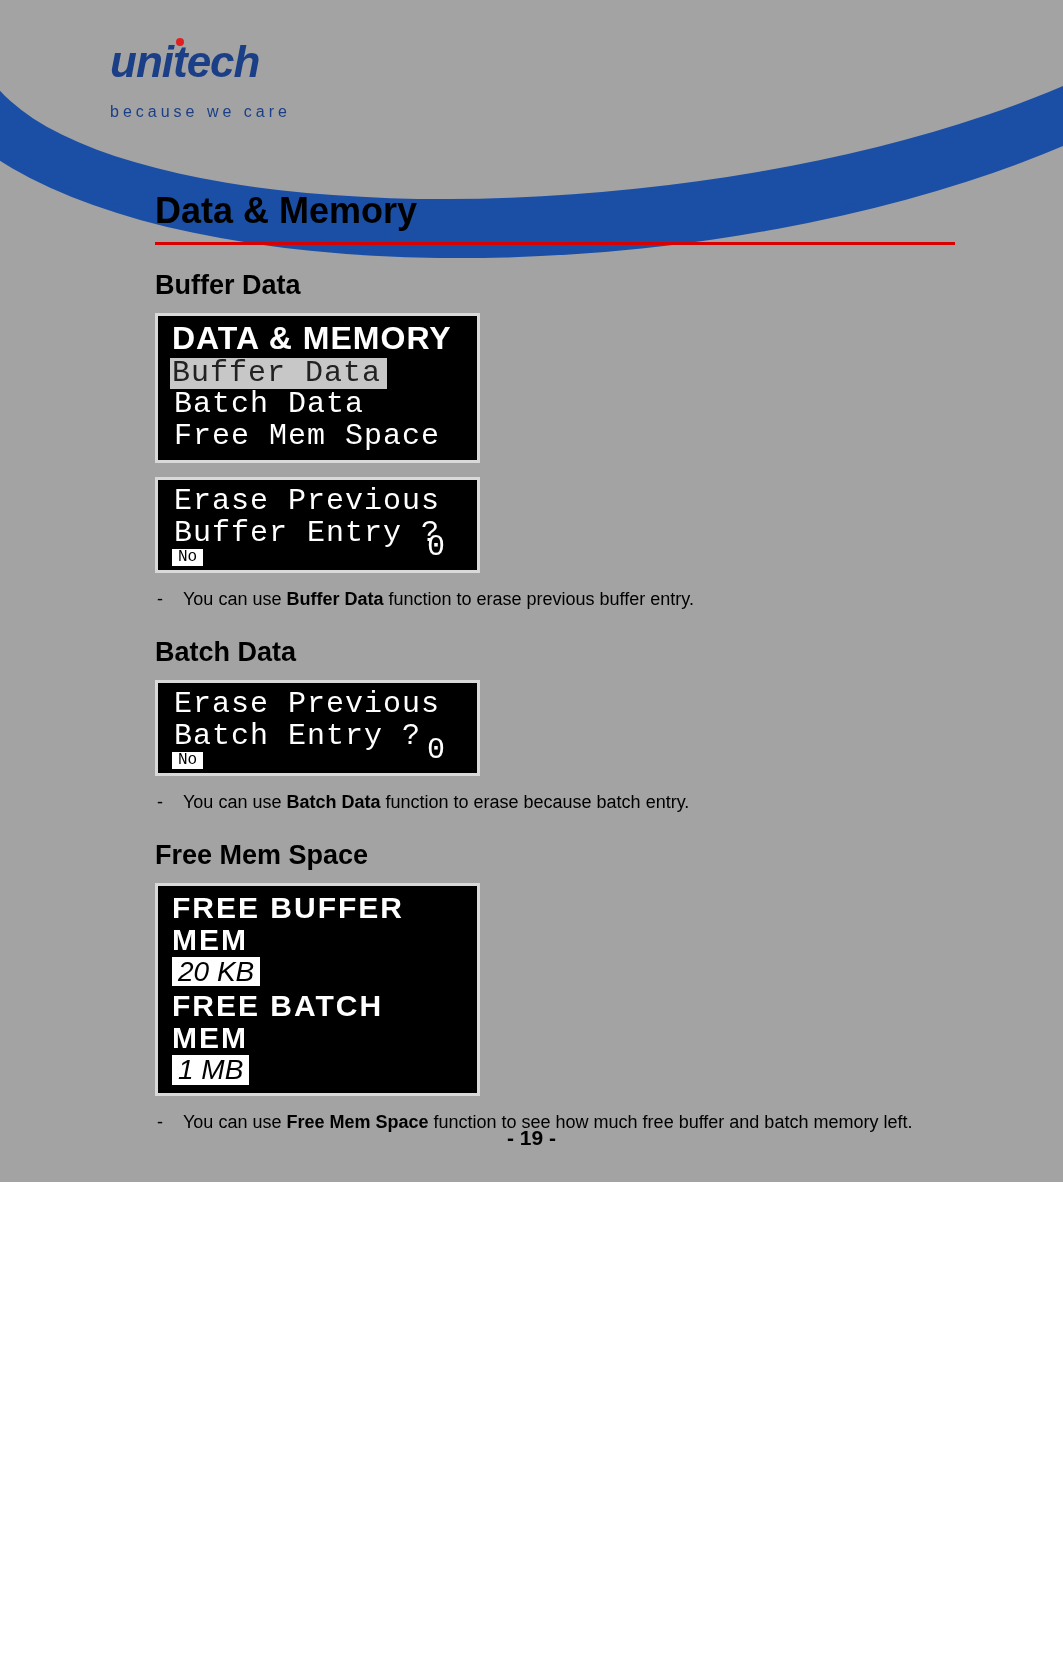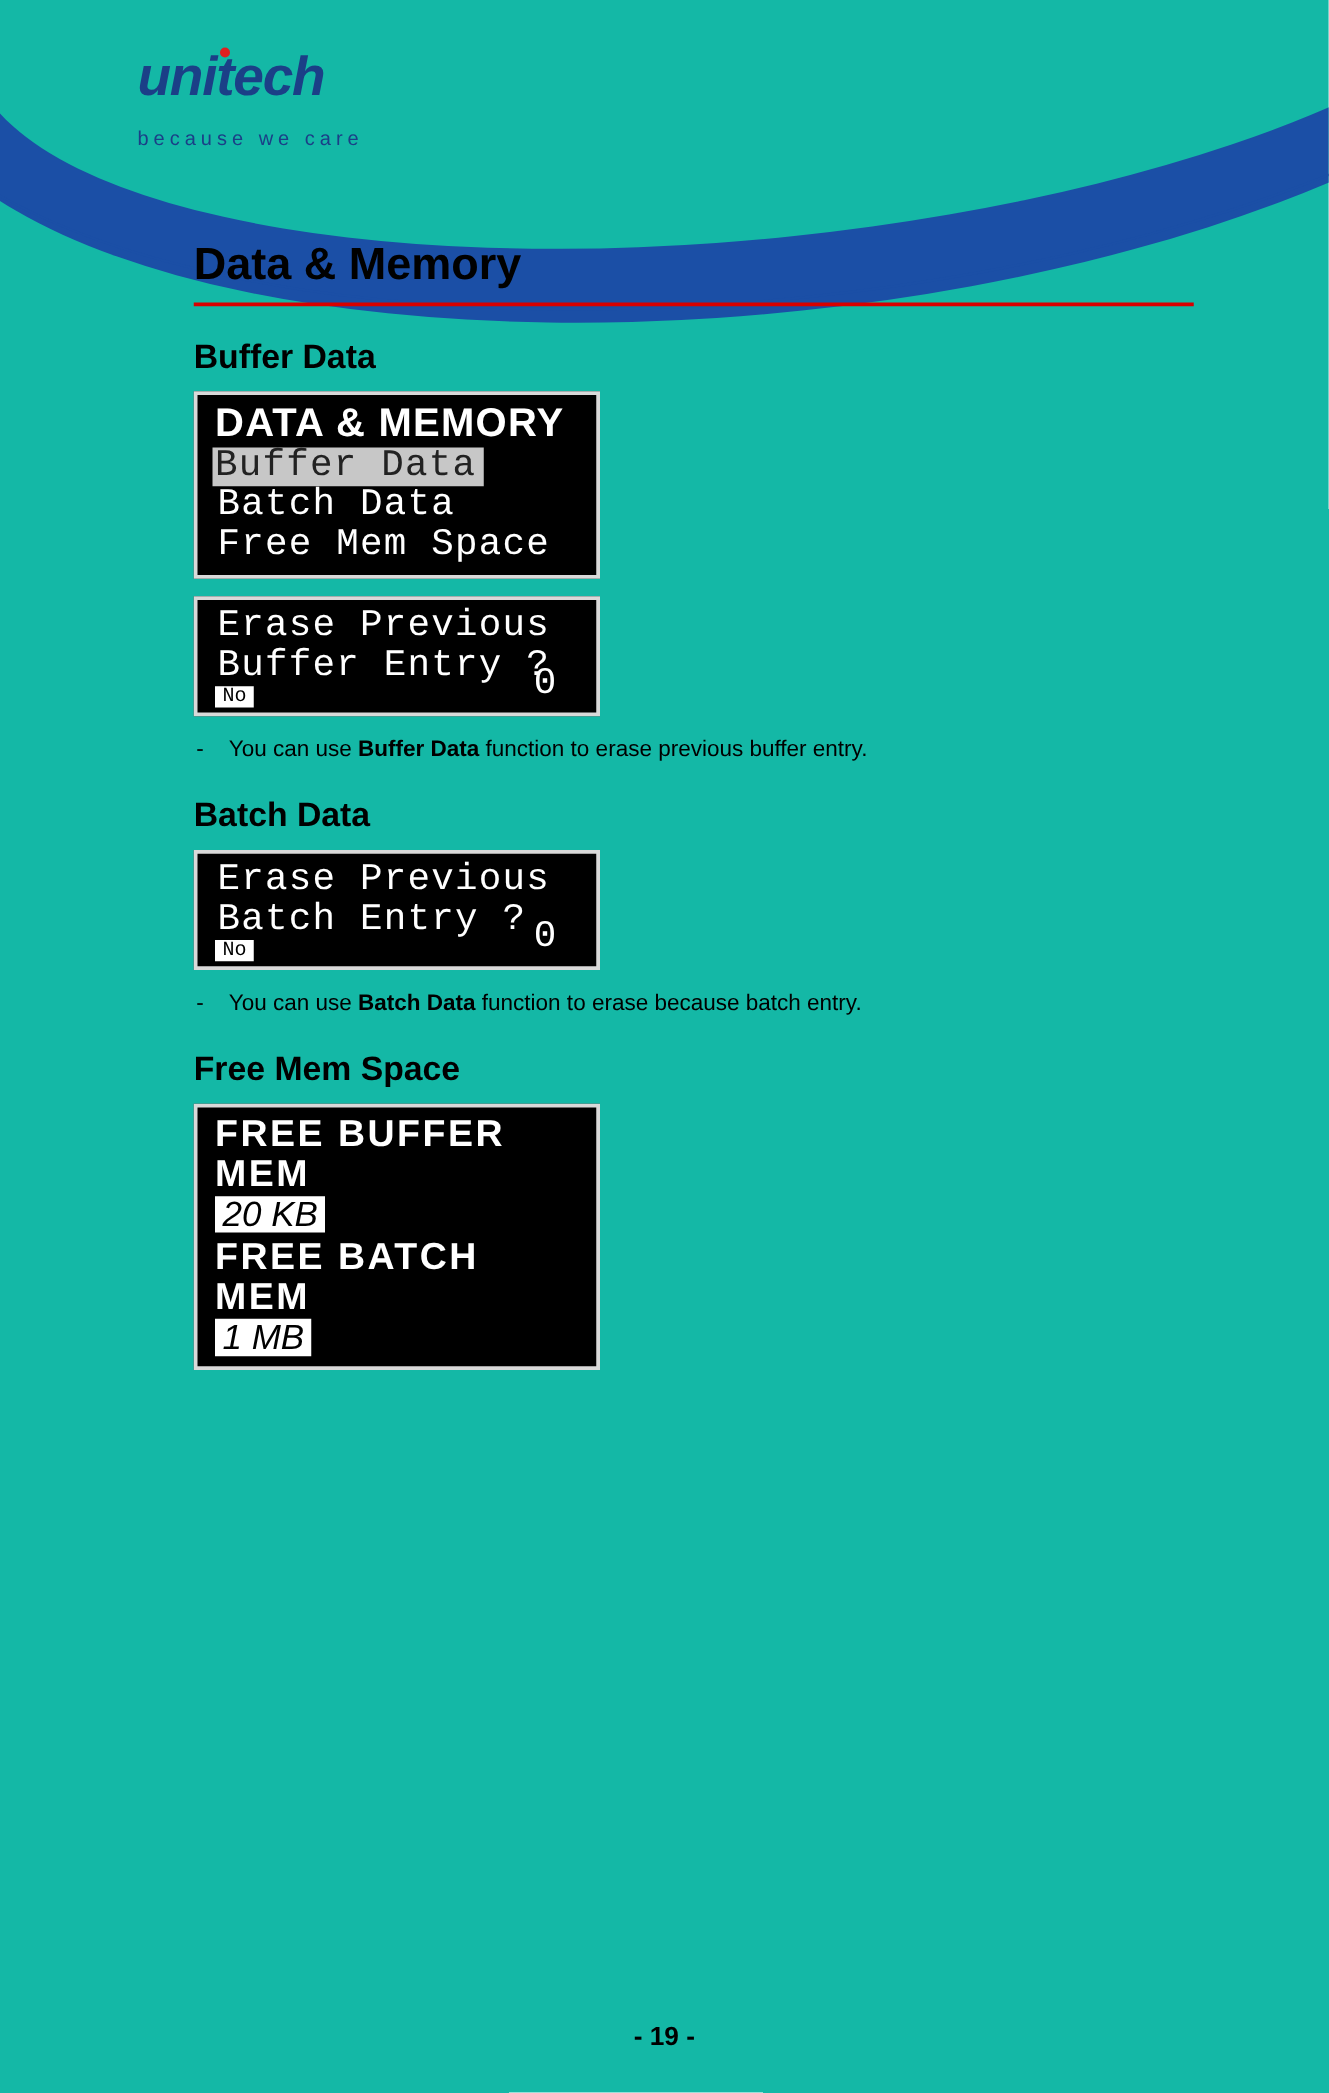--- a/index.html
+++ b/index.html
@@ -5,23 +5,23 @@
   * { box-sizing: border-box; }
   html, body {
     margin: 0;
     padding: 0;
     background: #fff;
     font-family: Arial, Helvetica, sans-serif;
     color: #000;
   }
   .page {
     width: 1063px;
-    height: 1674px;
+    height: 1182px;
     position: relative;
-    background: #14b8a6;
+    background: #a3a3a3;
     overflow: hidden;
   }
 
   
   .header-swoosh {
     position: absolute;
     top: -300px;
     right: -250px;
     width: 1400px;
     height: 550px;
@@ -239,17 +239,20 @@
 
     <h2 class="h2">Free Mem Space</h2>
 
     <div class="lcd mem">
       <div class="title">FREE BUFFER MEM</div>
       <div><span class="val">20 KB</span></div>
       <div class="title" style="margin-top:4px;">FREE BATCH MEM</div>
       <div><span class="val">1 MB</span></div>
     </div>
 
+    <p class="desc">
+      <span>You can use </span><b>Free Mem Space</b><span> function to see how much free buffer and batch memory left.</span>
+    </p>
 
   </div>
 
   <div class="page-num">- 19 -</div>
 </div>
 
 </body></html>

